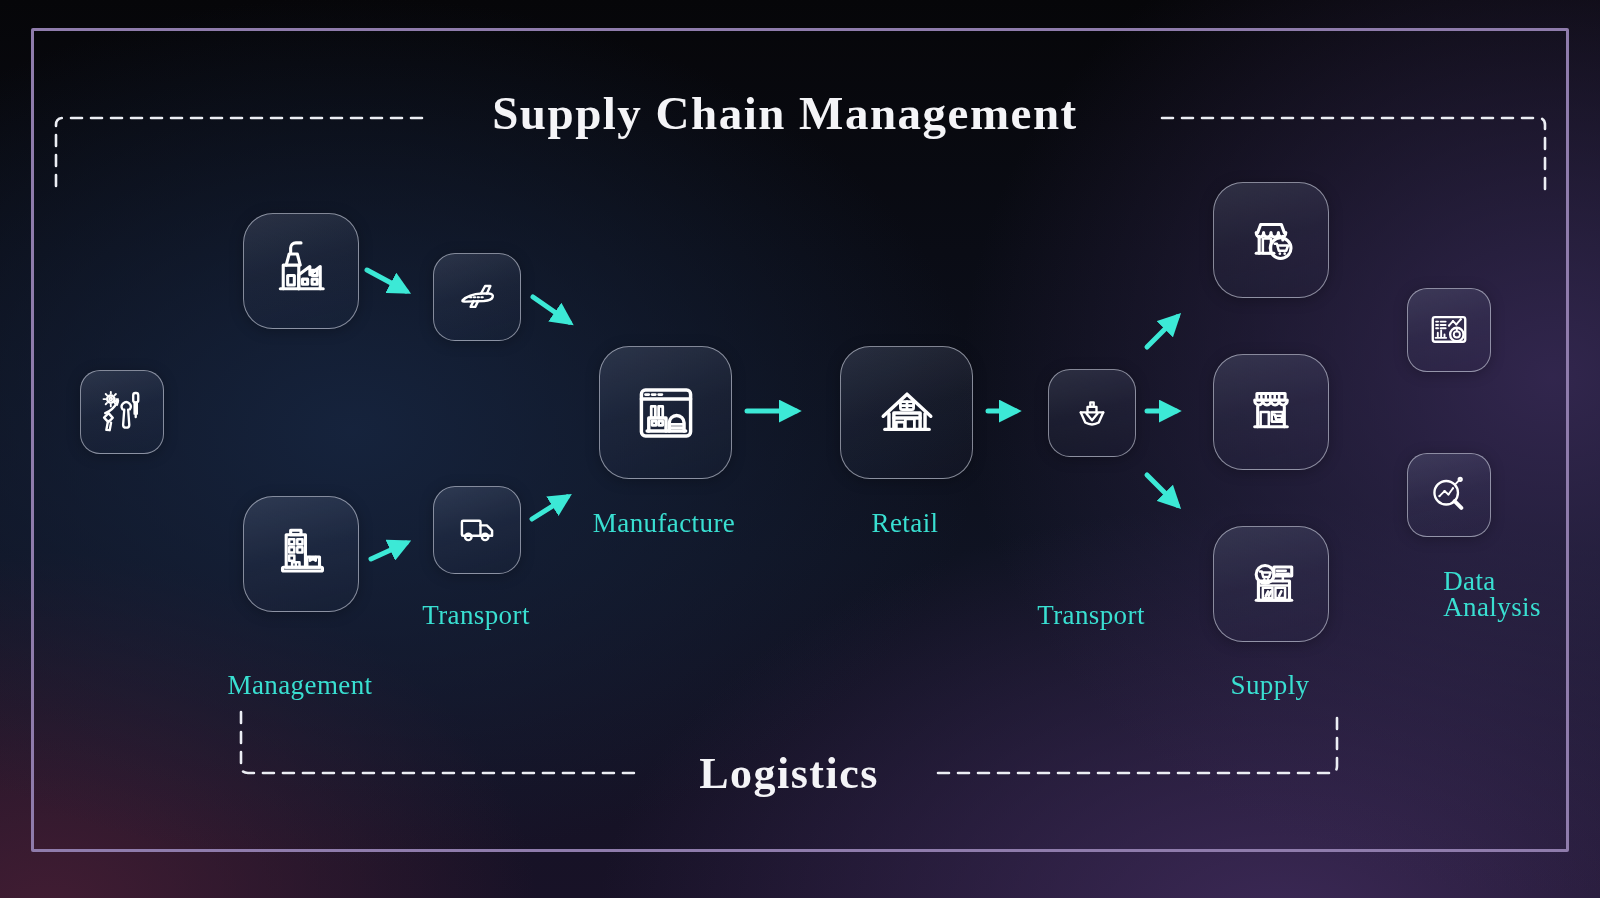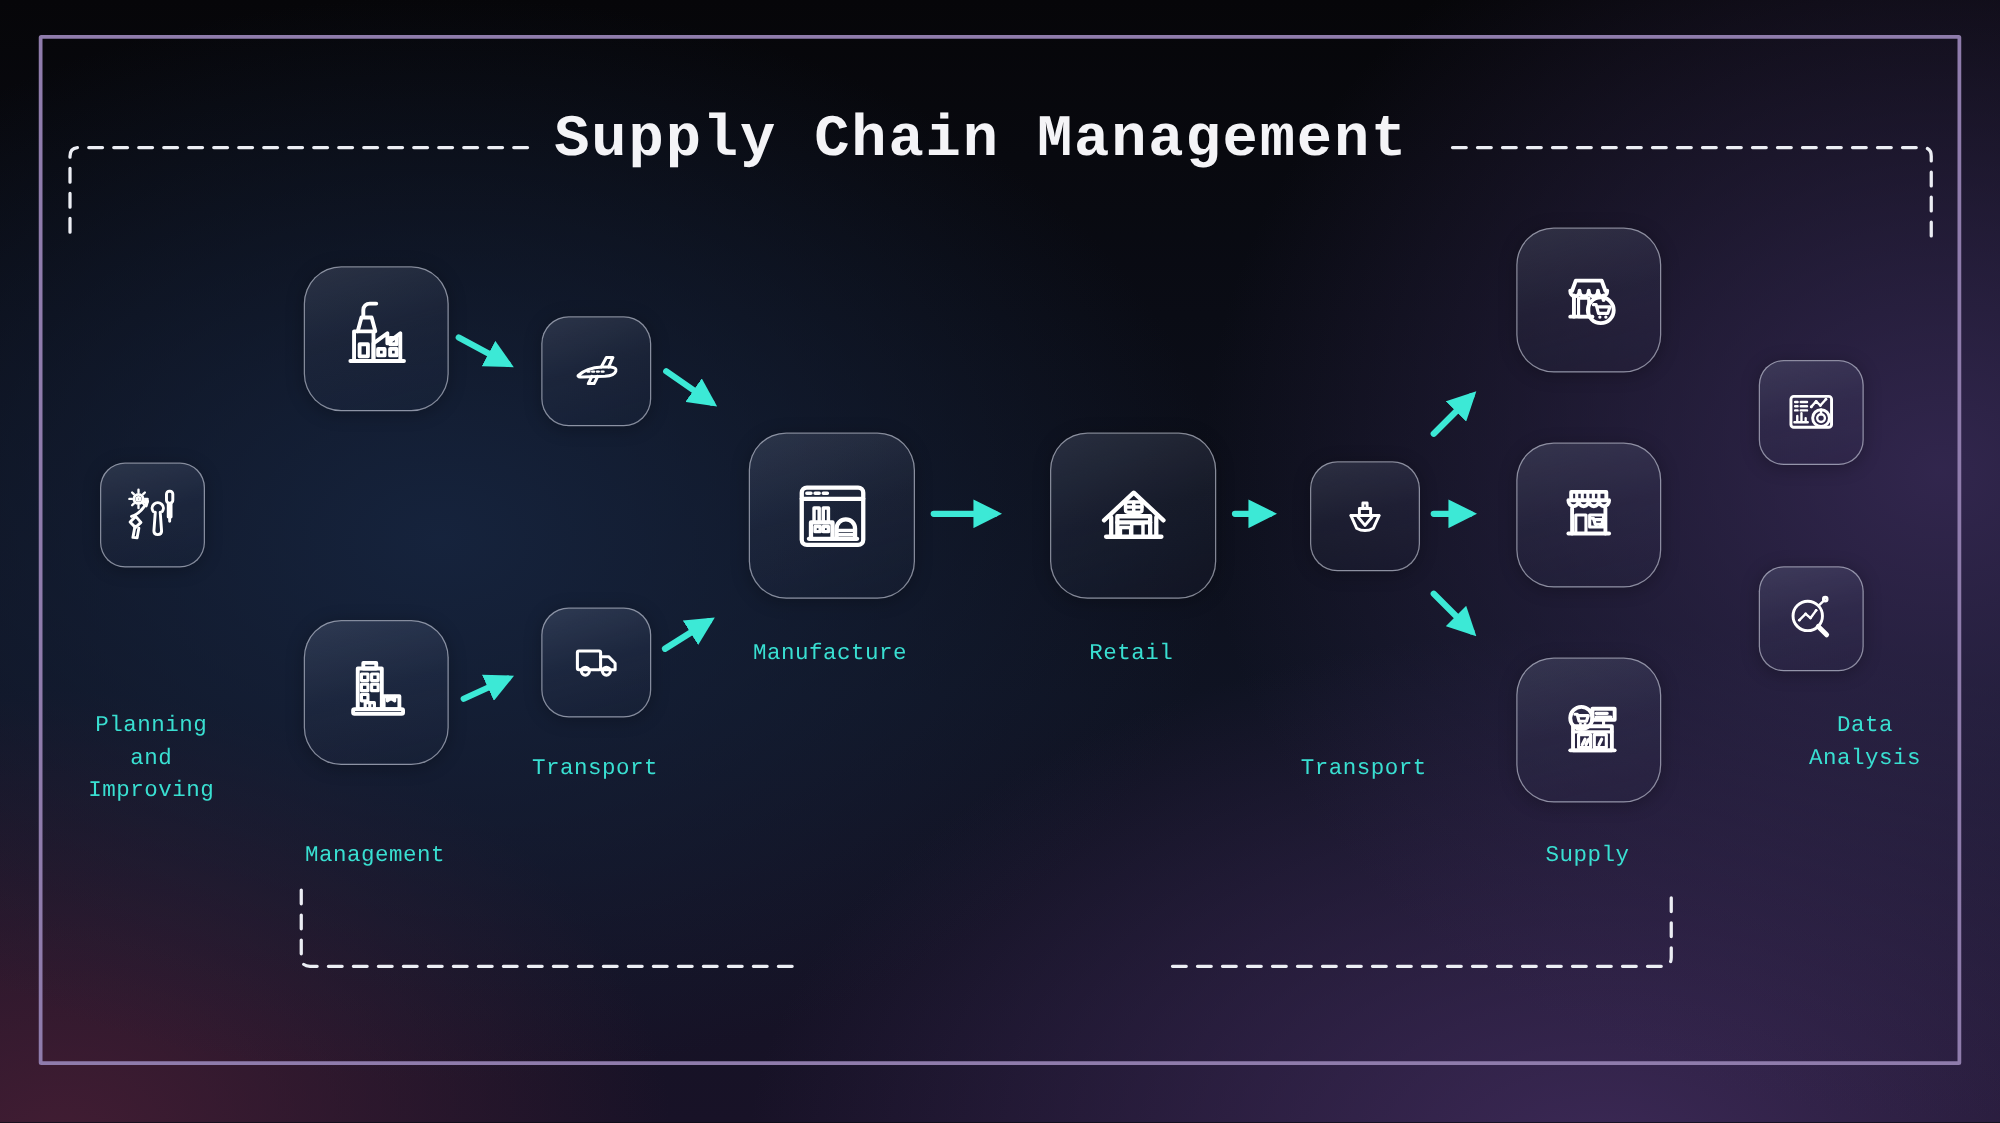--- a/index.html
+++ b/index.html
@@ -1,18 +1,18 @@
 <!DOCTYPE html>
 <html><head>
 <meta charset="utf-8">
 <style>
   html,body{margin:0;padding:0;width:1600px;height:898px;overflow:hidden;background:#0b0c14;}
   .stage{
     position:relative;width:1600px;height:898px;
-    font-family:Liberation Mono, monospace;
+    font-family:Liberation Serif, serif;
     background:
       radial-gradient(900px 620px at 22% 48%, rgba(22,36,62,0.95), rgba(22,36,62,0) 70%),
       radial-gradient(820px 720px at 97% 42%, rgba(56,42,86,0.85), rgba(56,42,86,0) 72%),
       radial-gradient(700px 520px at 3% 102%, rgba(70,30,52,0.9), rgba(70,30,52,0) 70%),
       radial-gradient(950px 600px at 80% 104%, rgba(66,45,94,0.85), rgba(66,45,94,0) 72%),
       linear-gradient(180deg,#060609 0%,#0a0c15 28%,#0f1322 62%,#181227 100%);
   }
   .frame{
     position:absolute;left:31px;top:28px;right:31px;bottom:46px;
     border:3px solid #8f7cac;border-radius:2px;pointer-events:none;
@@ -29,22 +29,22 @@
     position:absolute;display:flex;align-items:center;justify-content:center;
     background:linear-gradient(165deg, rgba(150,162,192,0.20) 0%, rgba(105,115,150,0.11) 48%, rgba(82,90,122,0.05) 100%);
     border:1.5px solid rgba(222,226,238,0.55);
     box-shadow:0 2px 14px rgba(0,0,0,0.25);
   }
   .r30{border-radius:30px}.r22{border-radius:22px}.r20{border-radius:20px}
   .icon{fill:none;stroke:#ffffff;stroke-width:4.2;stroke-linecap:round;stroke-linejoin:round}
   .icon .thin{stroke-width:3.4}
   .icon .dot{fill:#ffffff;stroke:none}
   .label{
-    position:absolute;transform:translateX(-50%);text-align:center;
-    color:#39dfd1;font-size:18px;font-weight:500;letter-spacing:0.4px;
+    position:absolute;transform:translateX(-50%);
+    color:#39dfd1;font-size:27px;font-weight:500;letter-spacing:0.4px;
     line-height:26px;white-space:pre-line;
   }
   svg.overlay{position:absolute;left:0;top:0;pointer-events:none}
 </style>
 </head>
 <body>
 
 <div class="stage">
 
   <svg class="overlay" width="1600" height="898">
@@ -70,20 +70,21 @@
       <line x1="988" y1="411" x2="1016" y2="411" marker-end="url(#ah)"></line>
       <line x1="1147" y1="347" x2="1177" y2="317" marker-end="url(#ah)"></line>
       <line x1="1147" y1="411" x2="1176" y2="411" marker-end="url(#ah)"></line>
       <line x1="1147" y1="475" x2="1177" y2="505" marker-end="url(#ah)"></line>
     </g>
   </svg>
 
   <div class="frame"></div>
 
   <div class="title">Supply Chain Management</div>
+  <div class="logistics">Logistics</div>
 
   <div class="node r20" style="left:80px;top:370px;width:82px;height:82px">
     <svg class="icon" width="56" height="56" viewBox="0 0 100 100">
       <circle cx="30" cy="27" r="6.5"></circle>
         <circle cx="30" cy="27" r="2.4" class="thin"></circle>
       <path class="thin" d="M30,17.5 v-3.5 M30,36.5 v3.5 M20.5,27 h-3.5 M39.5,27 h3.5 M23.3,20.3 l-2.4,-2.4 M36.7,33.7 l2.4,2.4 M23.3,33.7 l-2.4,2.4 M36.7,20.3 l2.4,-2.4"></path>
       <path d="M20,52 Q33,48 42,32"></path>
         <path d="M43,30 l-7.5,1.2 M43,30 l-2,7"></path>
       <path d="M18,60 l8,-8 7.5,8.5 -8,7.5 z"></path>
         <path d="M25,66 l-3,16 6,0.5 2.5,-13.5"></path>
@@ -251,23 +252,20 @@
       <circle cx="33" cy="52" r="2" class="dot"></circle>
         <circle cx="42" cy="43" r="2" class="dot"></circle>
       <circle cx="49" cy="49" r="2" class="dot"></circle>
         <circle cx="57" cy="38" r="2" class="dot"></circle>
       <path class="thin" d="M61,31 l7,-7"></path>
         <circle cx="70" cy="22" r="2.6"></circle>
       <path d="M60,61 l12,12" stroke-width="7"></path>
     </svg>
   </div>
 
-  <div class="label" style="left:121px;top:568px">Planning
-and
-Improving</div>
   <div class="label" style="left:300px;top:672px">Management</div>
   <div class="label" style="left:476px;top:602px">Transport</div>
   <div class="label" style="left:664px;top:510px">Manufacture</div>
   <div class="label" style="left:905px;top:510px">Retail</div>
   <div class="label" style="left:1091px;top:602px">Transport</div>
   <div class="label" style="left:1270px;top:672px">Supply</div>
   <div class="label" style="left:1492px;top:568px">Data
 Analysis</div>
 
 </div>

